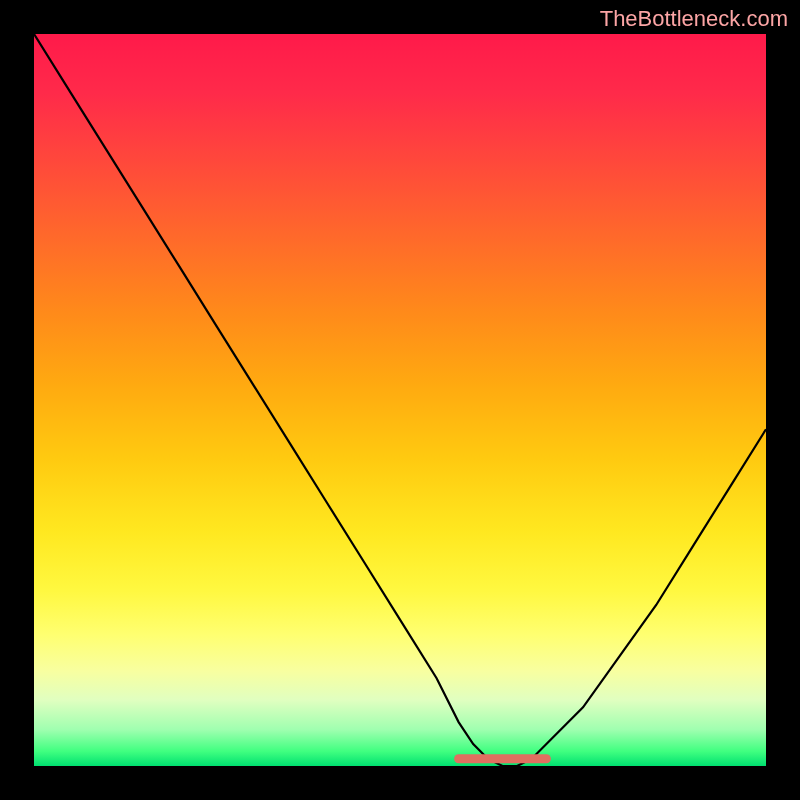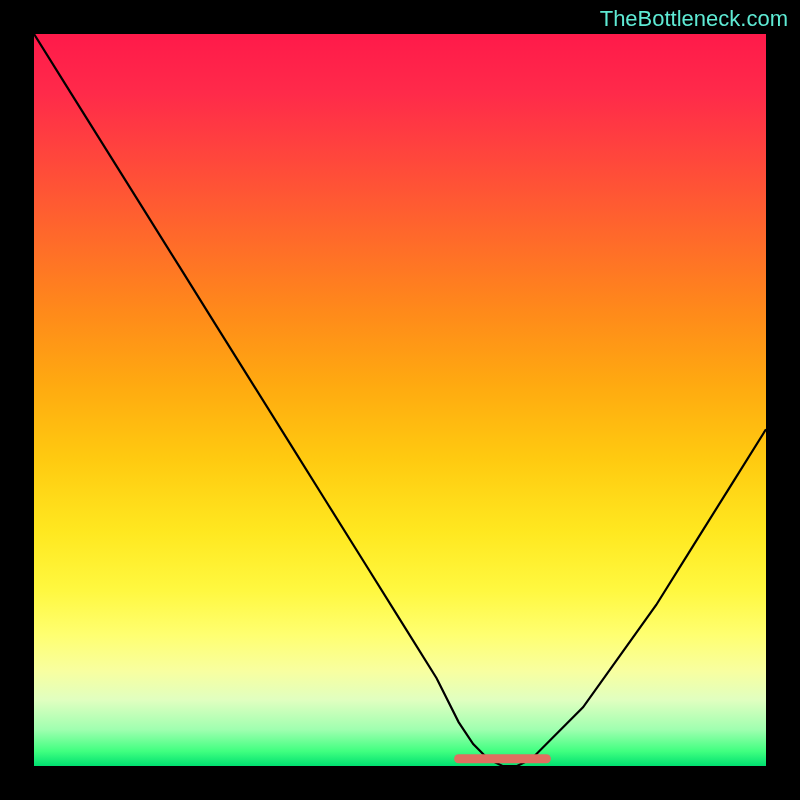--- a/index.html
+++ b/index.html
@@ -8,21 +8,21 @@
     height: 800px;
     background: #000;
     position: relative;
     font-family: Arial, sans-serif;
     overflow: hidden;
   }
   .watermark {
     position: absolute;
     top: 6px;
     right: 12px;
-    color: #5eead4;
+    color: #fca5a5;
     font-size: 22px;
     font-weight: 500;
     z-index: 10;
   }
   .plot-area {
     position: absolute;
     left: 34px;
     top: 34px;
     width: 732px;
     height: 732px;

